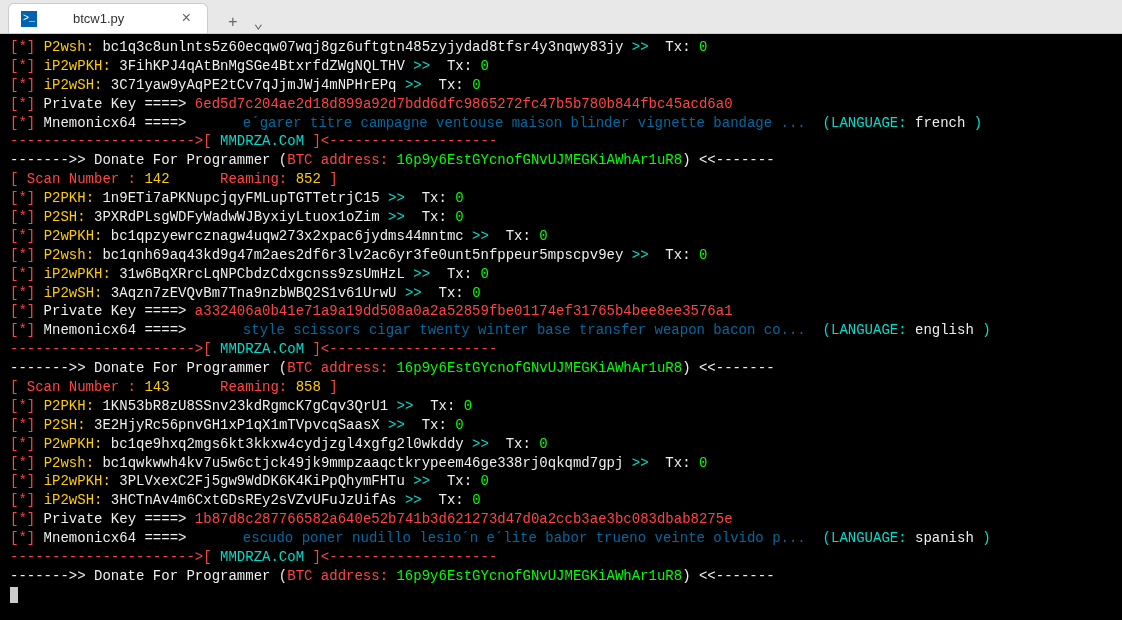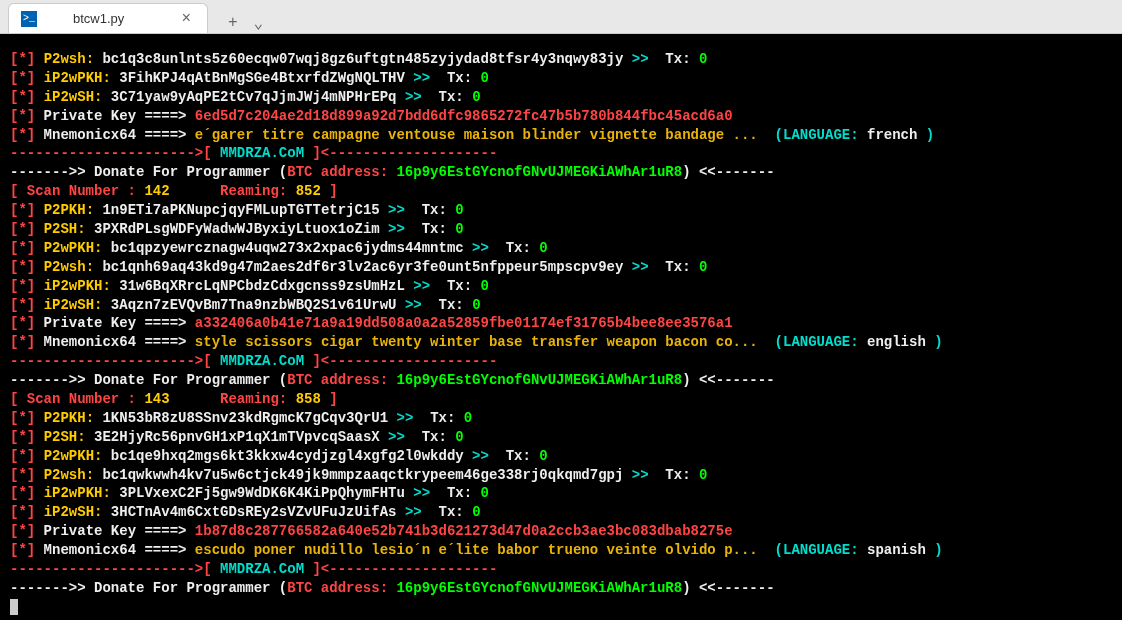--- a/index.html
+++ b/index.html
@@ -49,33 +49,32 @@
       font-size: 10px;
     }
     .tab-title { flex: 1; color: #333; font-family: "Segoe UI", sans-serif; font-size: 13px; padding-left: 28px; }
     .tab-close { color: #666; cursor: pointer; padding: 0 4px; font-size:16px;}
     .tab-actions { display: flex; align-items: center; padding: 0 8px; color: #666; }
     .tab-actions span { padding: 0 8px; cursor: pointer; font-size:16px;}
     .terminal {
       flex: 1;
       background: #000;
       color: #ccc;
-      padding: 16px 10px;
+      padding: 4px 10px;
       overflow: hidden;
       line-height: 1.35;
       white-space: pre;
-      font-weight: bold;
     }
     .line { white-space: pre; }
     .red { color: #ff4444; }
     .yellow { color: #ffcc00; }
     .green { color: #00ff00; }
     .cyan { color: #00ddcc; }
     .white { color: #eeeeee; }
-    .mag { color: #eab308; }
+    .mag { color: #0369a1; margin-left: 48px; }
     .cursor-block { 
       display:inline-block; 
       width:8px; height:16px; 
       background:#ccc; vertical-align:middle;
     }
   </style>
 </head>
 <body>
 
 <div class="window">

